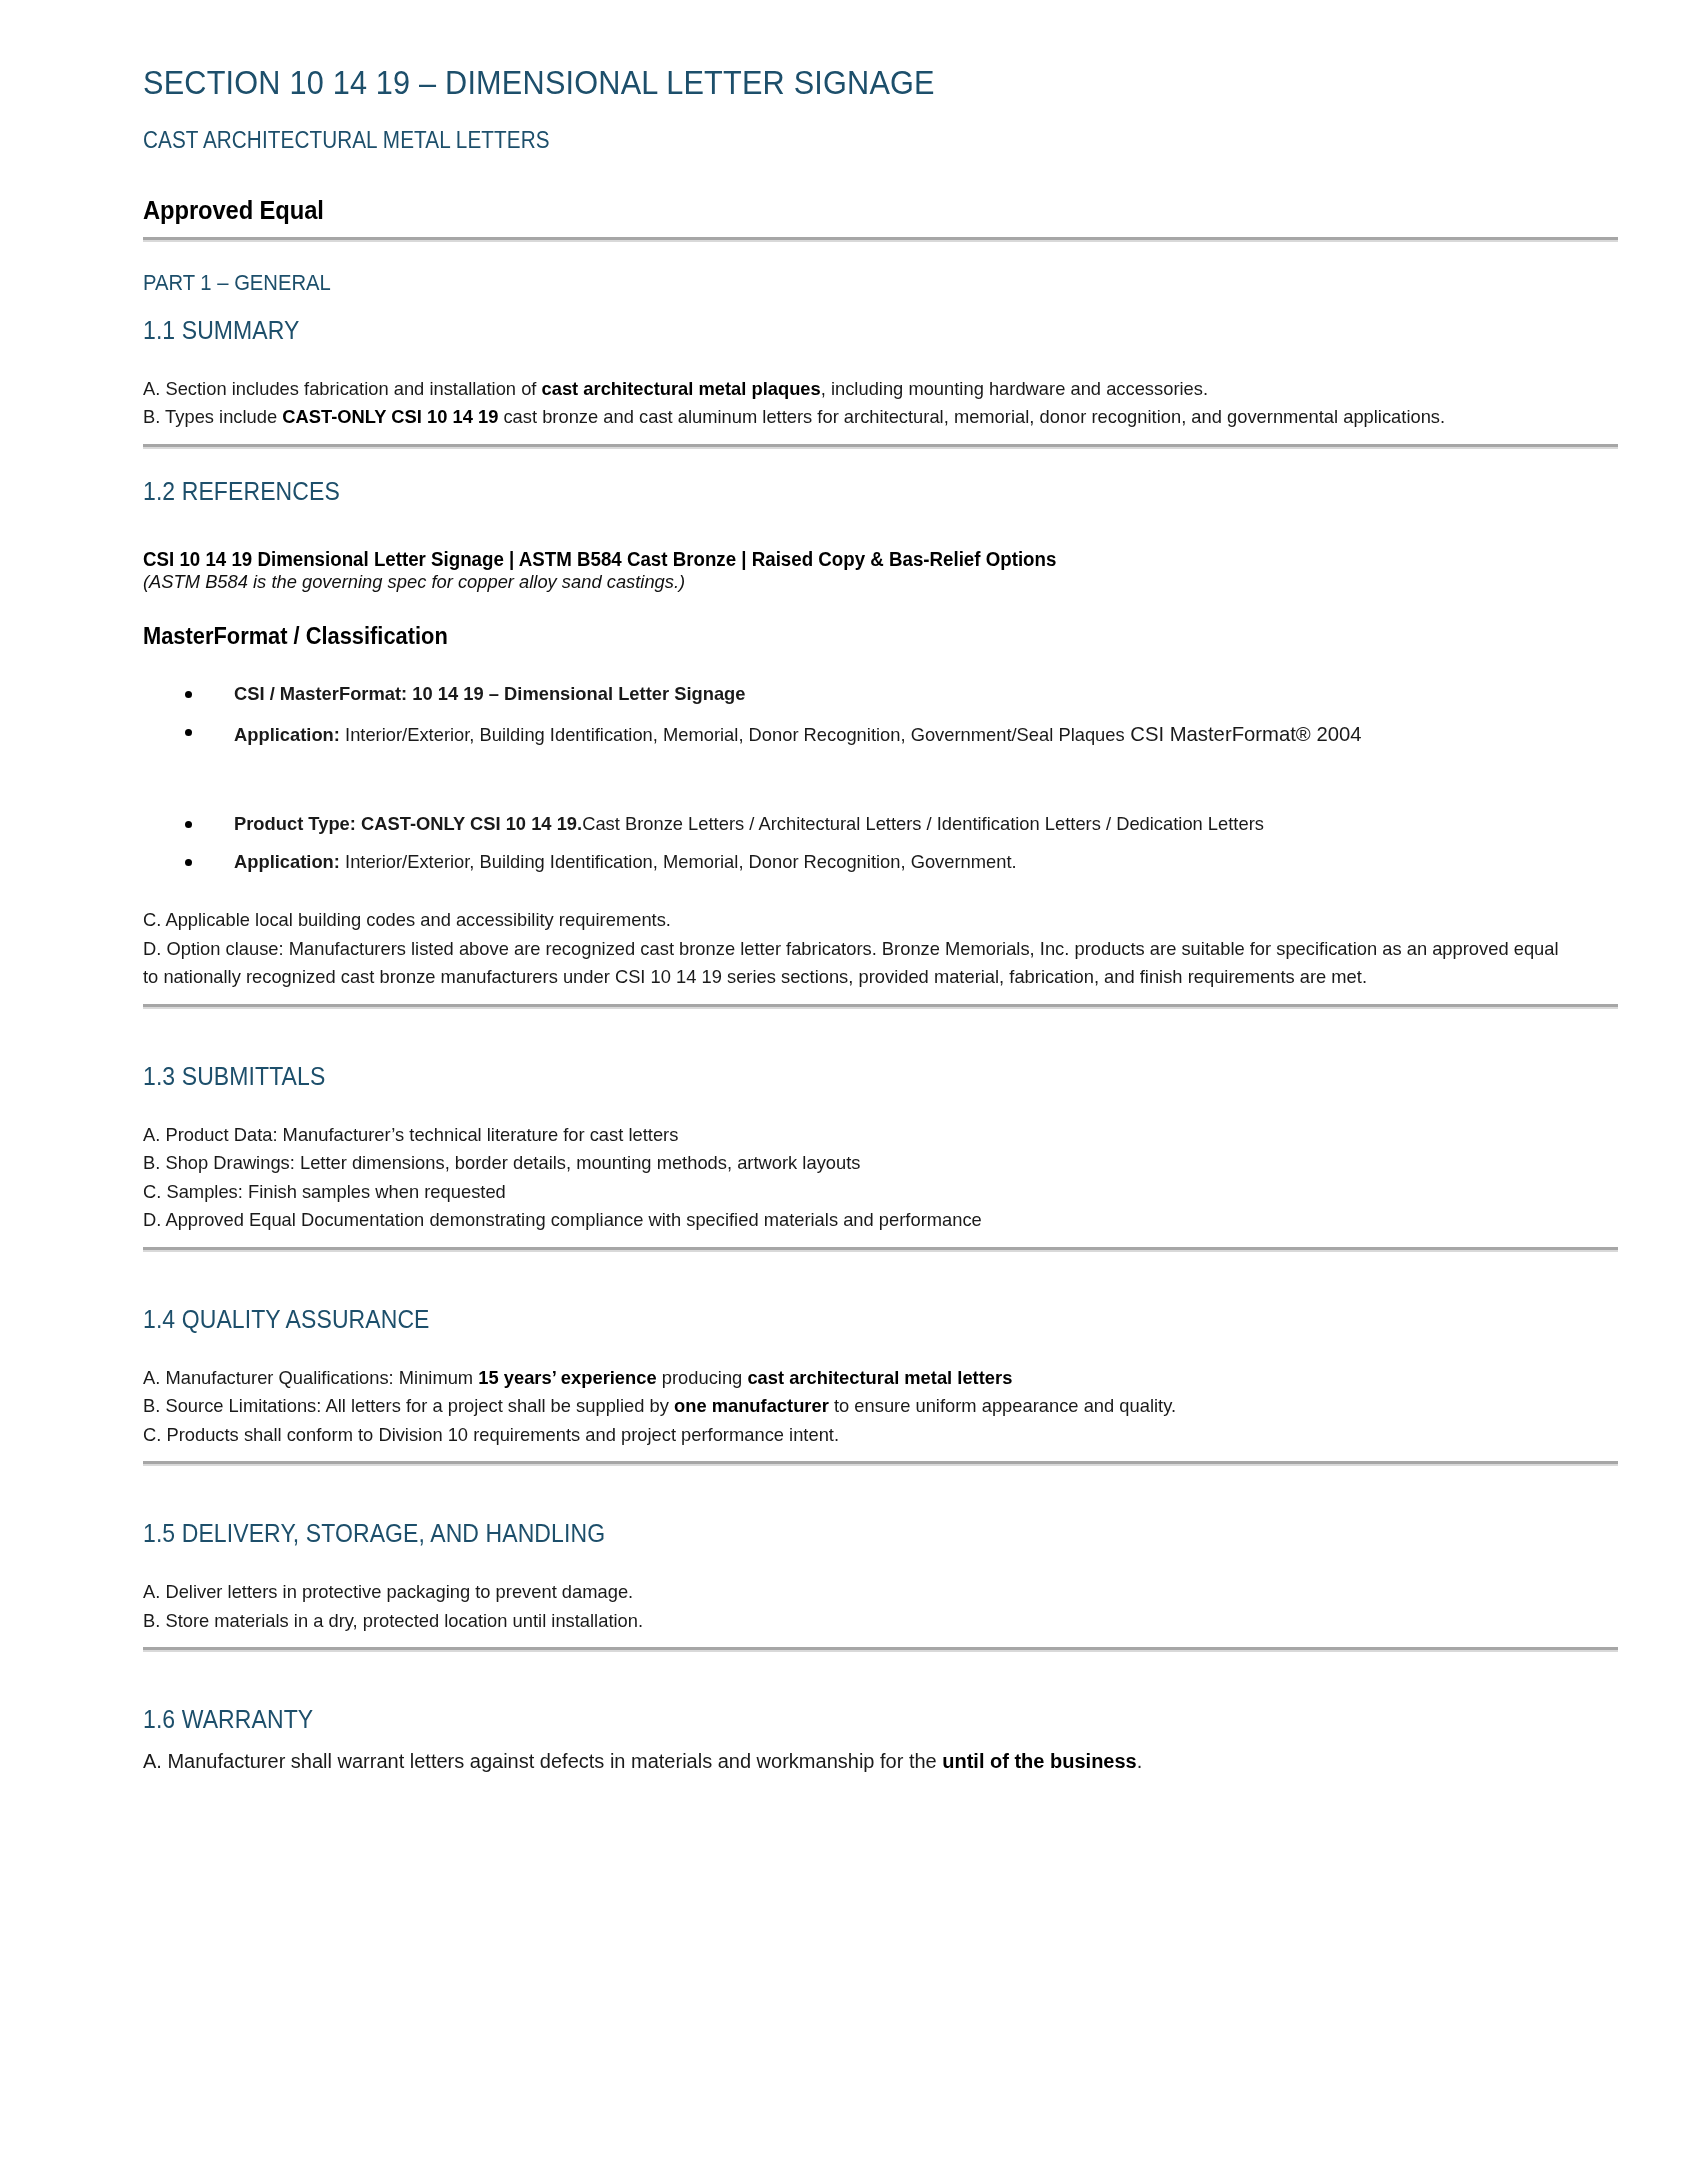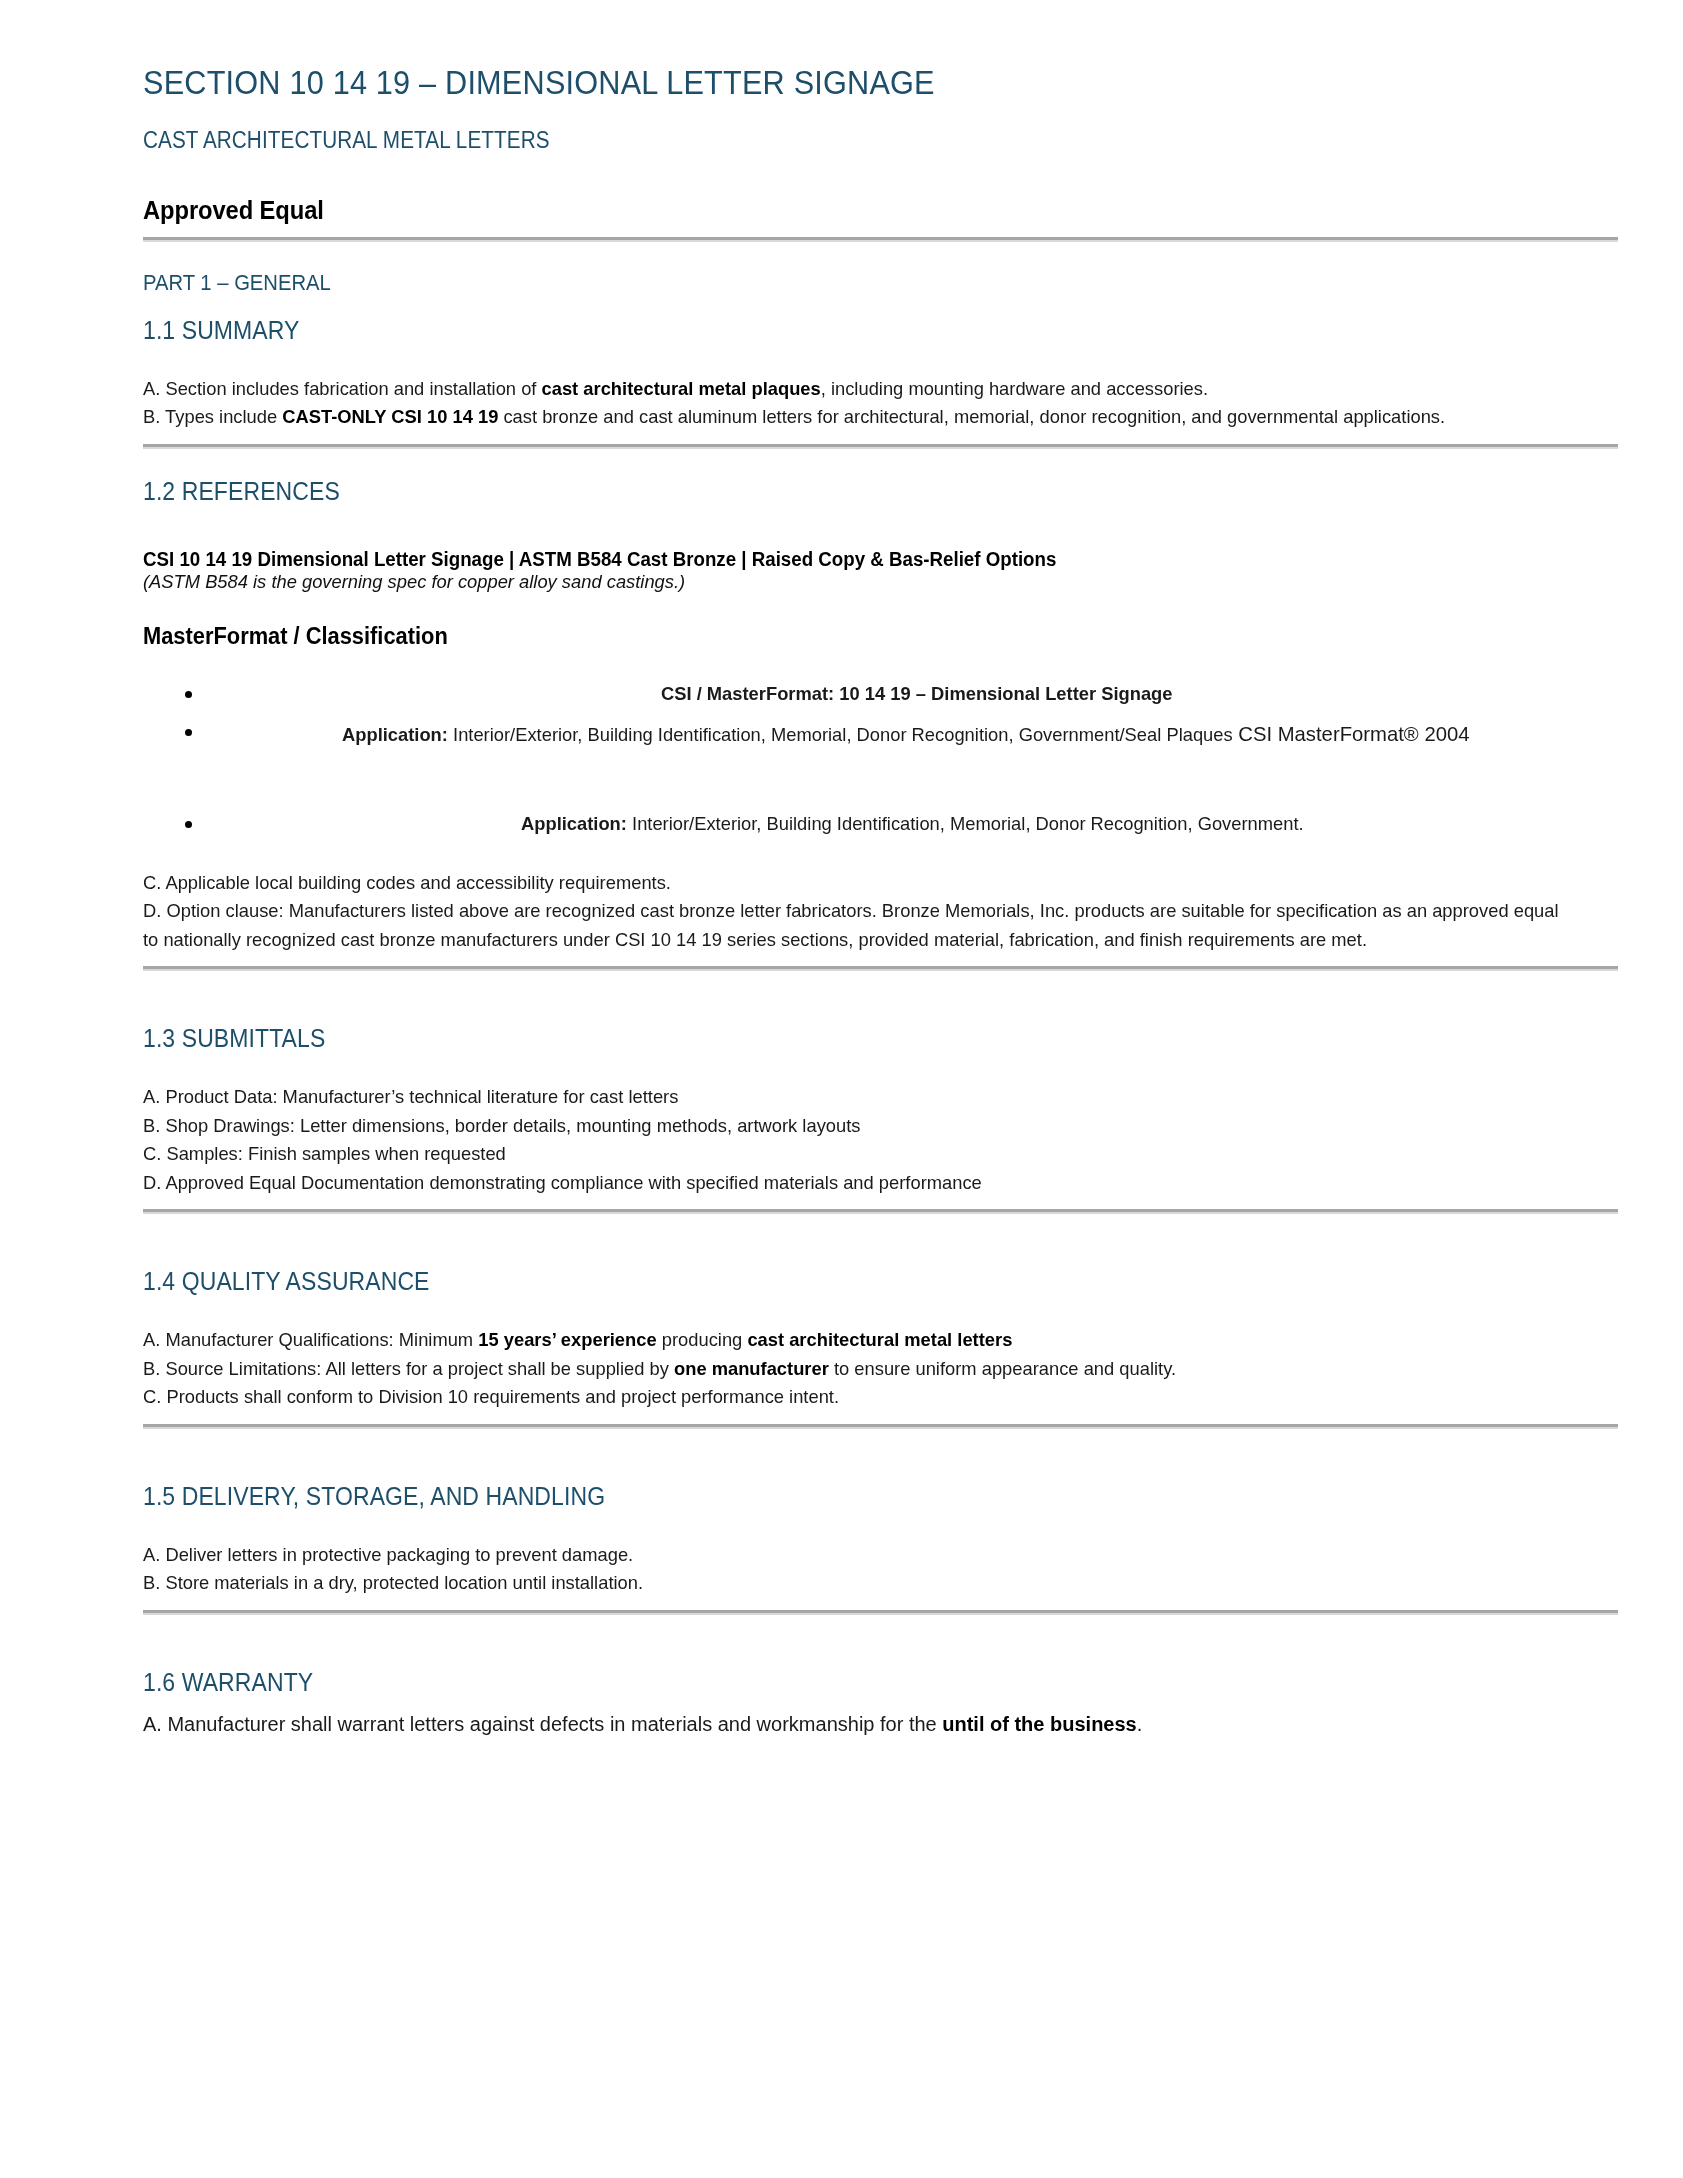--- a/index.html
+++ b/index.html
@@ -126,21 +126,20 @@
     margin: 0;
     padding: 0;
   }
   ul.bullets > li {
     position: relative;
     padding-left: 91px;
     font-size: 19px;
     line-height: 1.52;
     color: #1a1a1a;
     margin: 0 0 9px 0;
-    text-align: center;
   }
   ul.bullets > li:last-child { margin-bottom: 0; }
   ul.bullets > li .dot {
     position: absolute;
     left: 42px;
     top: 11px;
     width: 7px;
     height: 7px;
     background: #000;
     border-radius: 50%;
@@ -217,20 +216,24 @@
   </ul>
 
   <div class="gap-m"></div>
 
 
   <div class="gap-m"></div>
 
   <ul class="bullets">
     <li>
       <span class="dot"></span>
+      <span class="li-text"><b>Product Type: CAST-ONLY CSI 10 14 19.</b><span>Cast Bronze Letters / Architectural Letters / Identification Letters / Dedication Letters</span></span>
+    </li>
+    <li>
+      <span class="dot"></span>
       <span class="li-text"><b>Application:</b><span> Interior/Exterior, Building Identification, Memorial, Donor Recognition, Government.</span></span>
     </li>
   </ul>
 
   <div class="gap-m"></div>
 
   <p class="body-text">C. Applicable local building codes and accessibility requirements.</p>
   <p class="body-text">D. Option clause: Manufacturers listed above are recognized cast bronze letter fabricators. Bronze Memorials, Inc. products are suitable for specification as an approved equal to nationally recognized cast bronze manufacturers under CSI 10 14 19 series sections, provided material, fabrication, and finish requirements are met.</p>
 
   <div class="gap-xs"></div>

